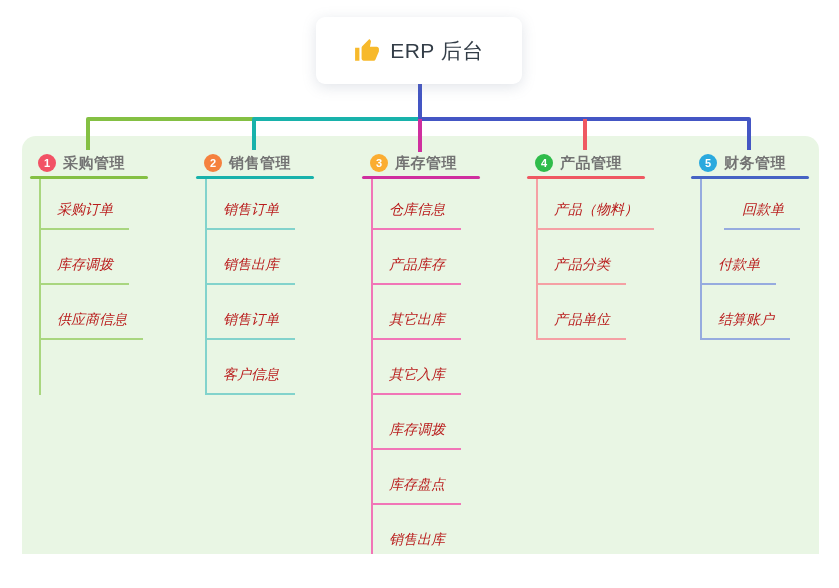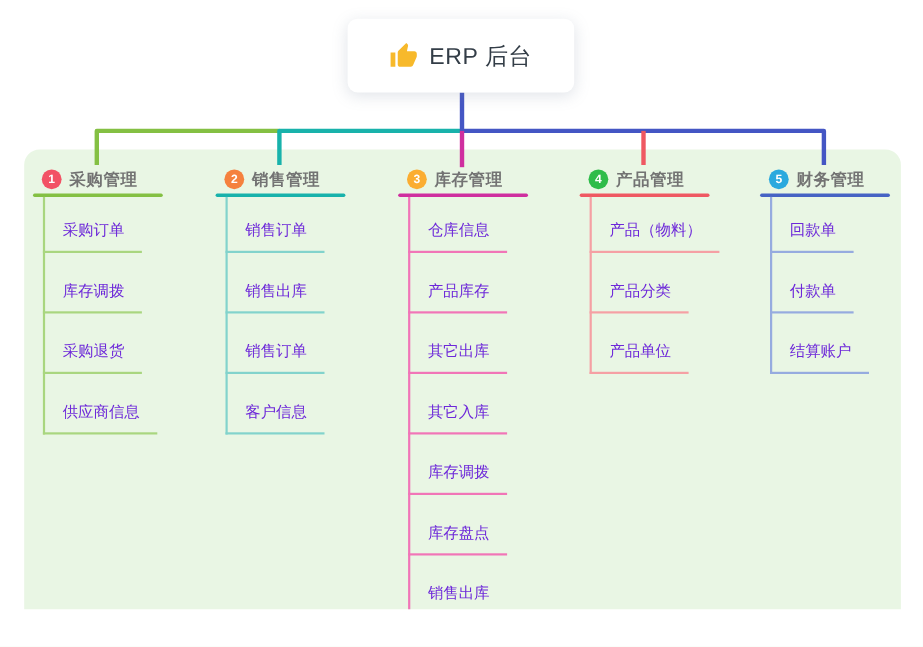--- a/index.html
+++ b/index.html
@@ -31,21 +31,21 @@
   .branch-label { font-size:15px; font-weight:600; color:#737373; white-space:nowrap; letter-spacing:0.5px; }
   .branch-underline { height:3px; width:118px; border-radius:2px; }
   .children { position:relative; }
   .vline { position:absolute; left:9px; top:0; width:2px; }
   .child-row { position:relative; height:55px; }
   .child-row.first { height:51px; }
   .child-node {
     position:absolute; left:9px; bottom:0;
     padding:0 16px 9px 18px;
     border-bottom-width:2px; border-bottom-style:solid;
-    font-size:14px; color:#6d28d9; white-space:nowrap; cursor:pointer;
+    font-size:14px; color:#b91c1c; white-space:nowrap; cursor:pointer;font-style:italic;
   }
 </style>
 </head>
 <body>
 
 <div class="canvas">
   <div class="panel"></div>
   <svg id="connectors" width="839" height="588" viewBox="0 0 839 588">
       <polyline points="88,150 88,119 254,119" fill="none" stroke="#84c043" stroke-width="4" stroke-linejoin="round"></polyline>
       <polyline points="254,150 254,119 420,119" fill="none" stroke="#18b2ab" stroke-width="4" stroke-linejoin="round"></polyline>
@@ -68,23 +68,20 @@
           <span class="branch-label">采购管理</span>
         </div>
         <div class="branch-underline" style="background: rgb(132, 192, 67);"></div>
         <div class="children">
           <div class="vline" style="background: rgb(169, 214, 127); height: 216px;"></div>
           <div class="child-row first">
             <div class="child-node" style="border-bottom-color: rgb(169, 214, 127);">采购订单</div>
           </div>
           <div class="child-row">
             <div class="child-node" style="border-bottom-color: rgb(169, 214, 127);">库存调拨</div>
-          </div>
-          <div class="child-row">
-            <div class="child-node" style="border-bottom-color: rgb(169, 214, 127);">采购退货</div>
           </div>
           <div class="child-row">
             <div class="child-node" style="border-bottom-color: rgb(169, 214, 127);">供应商信息</div>
           </div>
         </div>
       </div>
       <div class="branch-column" style="left: 196px;">
         <div class="branch-header">
           <span class="branch-badge" style="background: rgb(245, 129, 62);">2</span>
           <span class="branch-label">销售管理</span>
@@ -158,21 +155,21 @@
       </div>
       <div class="branch-column" style="left: 691px;">
         <div class="branch-header">
           <span class="branch-badge" style="background: rgb(42, 169, 222);">5</span>
           <span class="branch-label">财务管理</span>
         </div>
         <div class="branch-underline" style="background: rgb(70, 99, 196);"></div>
         <div class="children">
           <div class="vline" style="background: rgb(150, 171, 223); height: 161px;"></div>
           <div class="child-row first">
-            <div class="child-node" style="border-bottom-color: rgb(150, 171, 223);">回款单</div>
+            <div class="child-node" style="border-bottom-color: rgb(150, 171, 223); margin-left: 24px;">回款单</div>
           </div>
           <div class="child-row">
             <div class="child-node" style="border-bottom-color: rgb(150, 171, 223);">付款单</div>
           </div>
           <div class="child-row">
             <div class="child-node" style="border-bottom-color: rgb(150, 171, 223);">结算账户</div>
           </div>
         </div>
       </div>
     </div>

